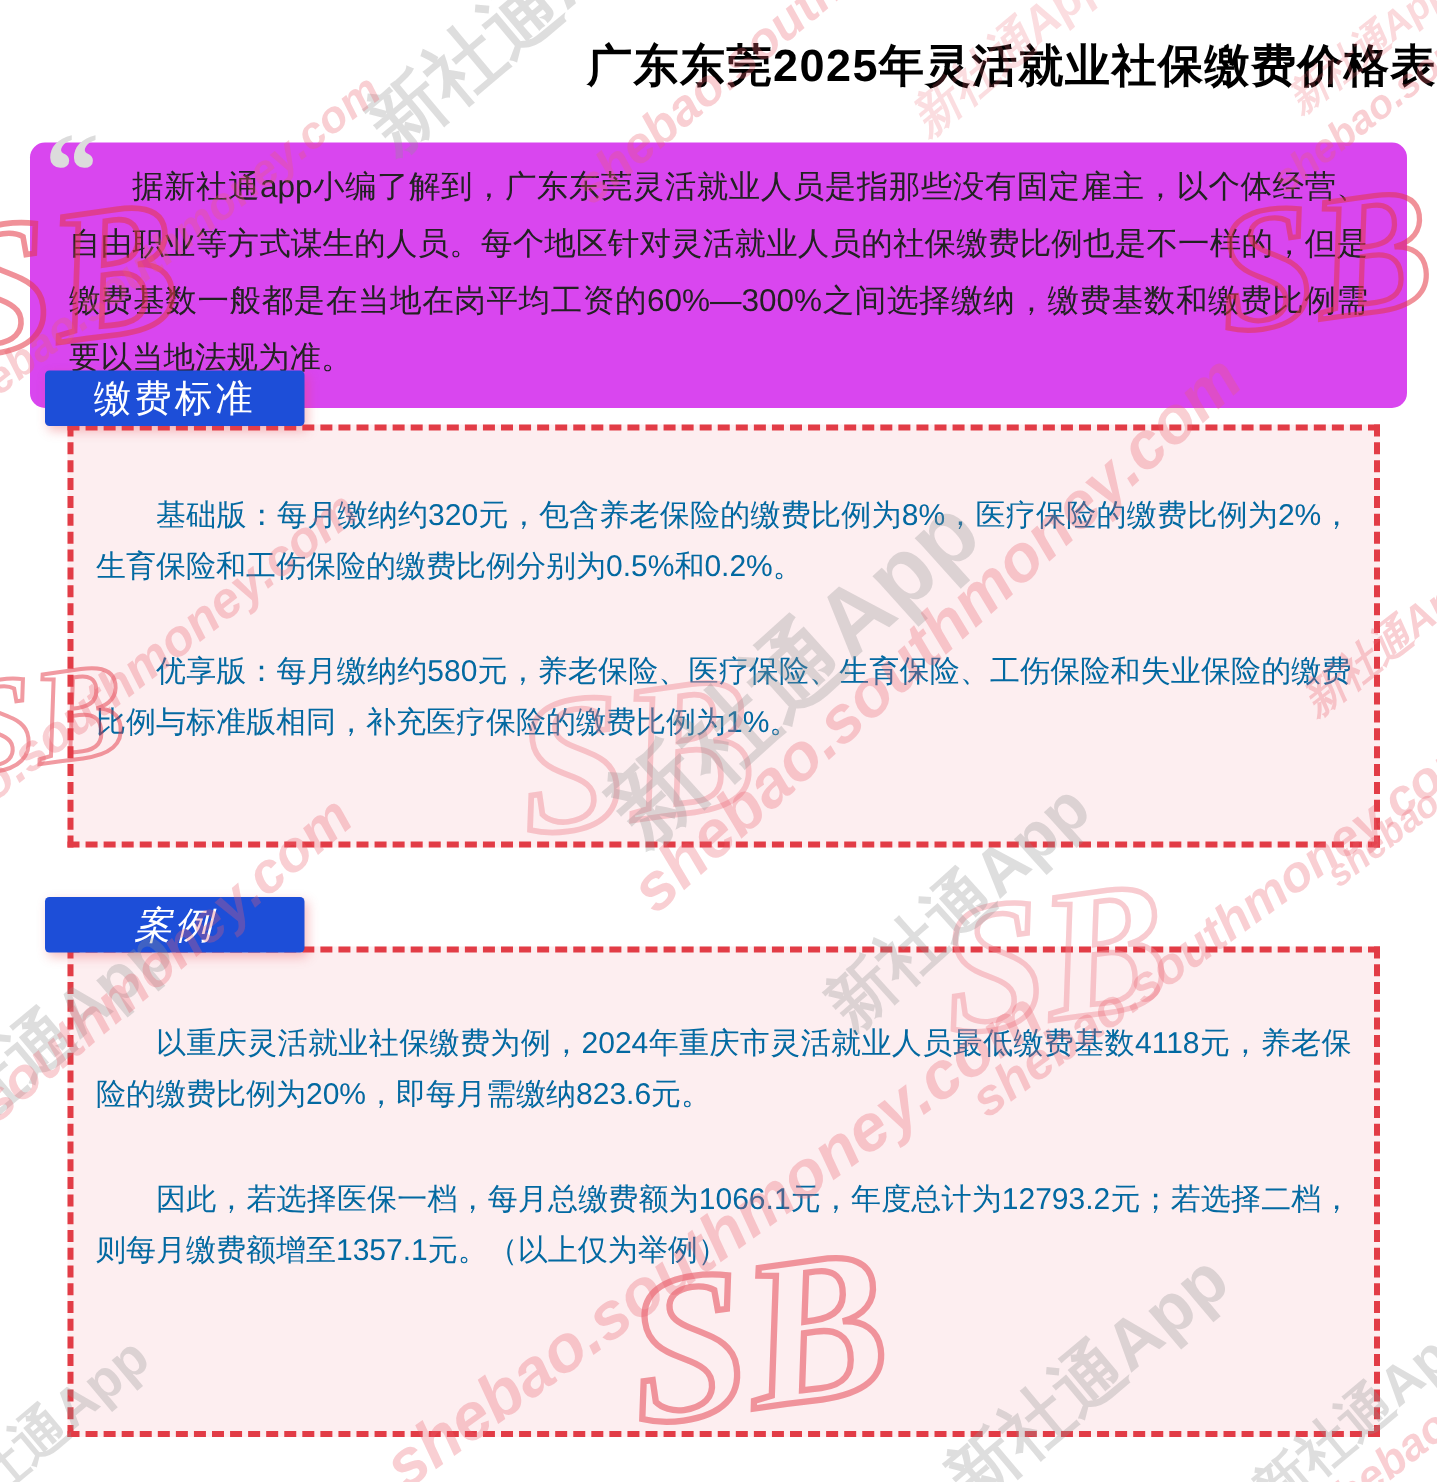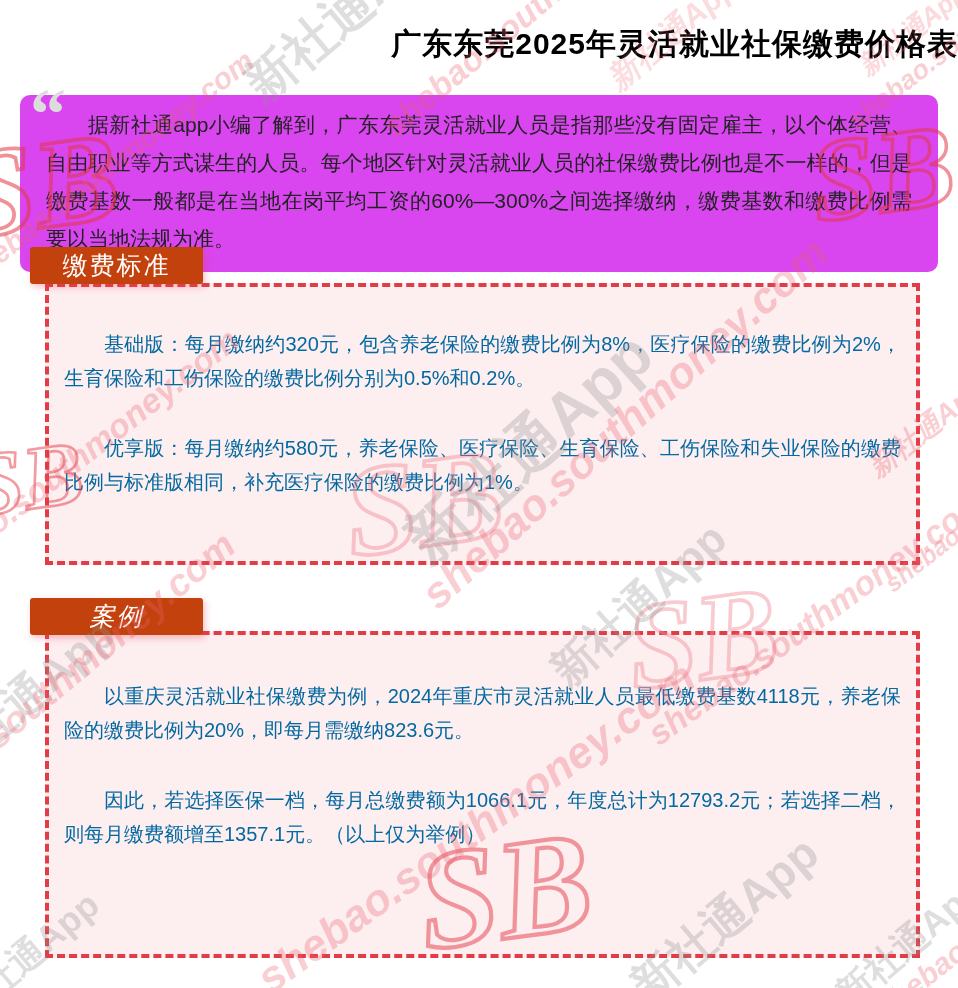--- a/index.html
+++ b/index.html
@@ -28,21 +28,21 @@
   }
   .intro p{margin:0;text-indent:2em;}
   .quote-mark{
     position:absolute;left:30px;top:78px;
     font-size:72px;font-weight:bold;color:#dcdcdc;
     font-family:"Liberation Serif","DejaVu Serif",serif;
     line-height:1;z-index:2;
   }
   .sec-label{
     position:absolute;left:30px;width:173px;height:37px;
-    background:#c2410c;color:#fff;
+    background:#1d4ed8;color:#fff;
     display:flex;align-items:center;justify-content:center;
     font-size:25px;letter-spacing:2px;
     border-radius:3px;
     box-shadow:2px 3px 7px rgba(232,68,76,.35);
     z-index:3;
   }
   .sec-label-1{top:247px;}
   .sec-label-2{top:598px;font-style:italic;}
   .panel{
     position:absolute;left:45px;width:875px;

